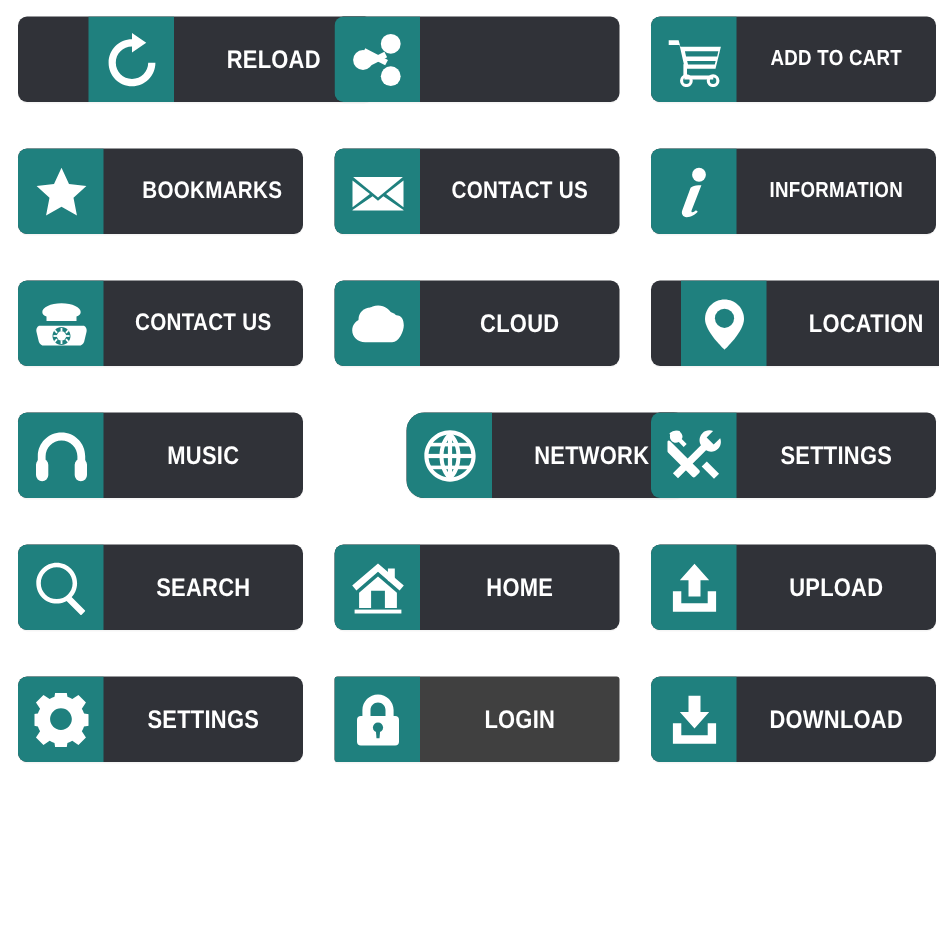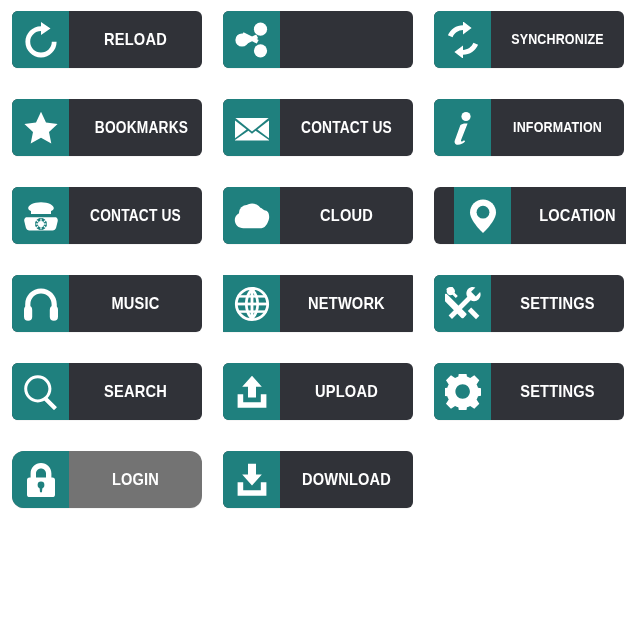--- a/index.html
+++ b/index.html
@@ -71,43 +71,43 @@
     line-height: 1;
   }
   .btn-label.sz-xs { font-size: 14.5px; }
   .btn-label.sz-s  { font-size: 16px; }
 </style>
 </head>
 <body>
 
 <div id="board">
   <div class="grid">
-      <div class="btn" style="background: rgb(48, 50, 56); border-radius: 6px;">
+      <div class="btn" style="background: rgb(48, 50, 56); border-radius: 6px; padding-left: 47px;">
         <div class="btn-icon" style="background: rgb(31, 128, 126);">
           <svg viewBox="0 0 36 36" style="fill: rgb(255, 255, 255);">
             <use xlink:href="#g-reload-icon"></use>
           </svg>
         </div>
         <div class="btn-label" style="color: rgb(255, 255, 255);">RELOAD</div>
       </div>
       <div class="btn" style="background: rgb(48, 50, 56); border-radius: 6px; flex-direction: column;">
         <div class="btn-icon" style="background: rgb(31, 128, 126);">
           <svg viewBox="0 0 36 36" style="fill: rgb(255, 255, 255);">
             <use xlink:href="#g-share-icon"></use>
           </svg>
         </div>
         <div class="btn-label" style="color: rgb(255, 255, 255);">SHARE</div>
       </div>
       <div class="btn" style="background: rgb(48, 50, 56); border-radius: 6px;">
         <div class="btn-icon" style="background: rgb(31, 128, 126);">
           <svg viewBox="0 0 36 36" style="fill: rgb(255, 255, 255);">
-            <use xlink:href="#g-synchronize-icon"></use>
-          </svg>
-        </div>
-        <div class="btn-label sz-xs" style="color: rgb(255, 255, 255);">SYNCHRONIZE</div>
+            <use xlink:href="#g-cart-icon"></use>
+          </svg>
+        </div>
+        <div class="btn-label sz-xs" style="color: rgb(255, 255, 255);">ADD TO CART</div>
       </div>
       <div class="btn" style="background: rgb(48, 50, 56); border-radius: 6px; gap: 12px;">
         <div class="btn-icon" style="background: rgb(31, 128, 126);">
           <svg viewBox="0 0 36 36" style="fill: rgb(255, 255, 255);">
             <use xlink:href="#g-star-icon"></use>
           </svg>
         </div>
         <div class="btn-label sz-s" style="color: rgb(255, 255, 255);">BOOKMARKS</div>
       </div>
       <div class="btn" style="background: rgb(48, 50, 56); border-radius: 6px;">
@@ -151,21 +151,21 @@
         <div class="btn-label" style="color: rgb(255, 255, 255);">LOCATION</div>
       </div>
       <div class="btn" style="background: rgb(48, 50, 56); border-radius: 6px;">
         <div class="btn-icon" style="background: rgb(31, 128, 126);">
           <svg viewBox="0 0 36 36" style="fill: rgb(255, 255, 255);">
             <use xlink:href="#g-headphones-icon"></use>
           </svg>
         </div>
         <div class="btn-label" style="color: rgb(255, 255, 255);">MUSIC</div>
       </div>
-      <div class="btn" style="background: rgb(48, 50, 56); border-radius: 1px;">
+      <div class="btn" style="background: rgb(48, 50, 56); border-radius: 12px; margin-left: 48px;">
         <div class="btn-icon" style="background: rgb(31, 128, 126);">
           <svg viewBox="0 0 36 36" style="fill: rgb(255, 255, 255);">
             <use xlink:href="#g-globe-icon"></use>
           </svg>
         </div>
         <div class="btn-label" style="color: rgb(255, 255, 255);">NETWORK</div>
       </div>
       <div class="btn" style="background: rgb(48, 50, 56); border-radius: 6px;">
         <div class="btn-icon" style="background: rgb(31, 128, 126);">
           <svg viewBox="0 0 36 36" style="fill: rgb(255, 255, 255);">
@@ -175,37 +175,45 @@
         <div class="btn-label" style="color: rgb(255, 255, 255);">SETTINGS</div>
       </div>
       <div class="btn" style="background: rgb(48, 50, 56); border-radius: 6px; justify-content: center;">
         <div class="btn-icon" style="background: rgb(31, 128, 126);">
           <svg viewBox="0 0 36 36" style="fill: rgb(255, 255, 255);">
             <use xlink:href="#g-magnifier-icon"></use>
           </svg>
         </div>
         <div class="btn-label" style="color: rgb(255, 255, 255);">SEARCH</div>
       </div>
+      <div class="btn" style="background: rgb(48, 50, 56); border-radius: 6px;">
+        <div class="btn-icon" style="background: rgb(31, 128, 126);">
+          <svg viewBox="0 0 36 36" style="fill: rgb(255, 255, 255);">
+            <use xlink:href="#g-home-icon"></use>
+          </svg>
+        </div>
+        <div class="btn-label" style="color: rgb(255, 255, 255);">HOME</div>
+      </div>
       <div class="btn" style="background: rgb(48, 50, 56); border-radius: 6px; text-align: right;">
         <div class="btn-icon" style="background: rgb(31, 128, 126);">
           <svg viewBox="0 0 36 36" style="fill: rgb(255, 255, 255);">
             <use xlink:href="#g-upload-icon"></use>
           </svg>
         </div>
         <div class="btn-label" style="color: rgb(255, 255, 255);">UPLOAD</div>
       </div>
       <div class="btn" style="background: rgb(48, 50, 56); border-radius: 6px;">
         <div class="btn-icon" style="background: rgb(31, 128, 126);">
           <svg viewBox="0 0 36 36" style="fill: rgb(255, 255, 255);">
             <use xlink:href="#g-gear-icon"></use>
           </svg>
         </div>
         <div class="btn-label" style="color: rgb(255, 255, 255);">SETTINGS</div>
       </div>
-      <div class="btn" style="background: #737373; border-radius: 12px;">
+      <div class="btn" style="background: #404040; border-radius: 2px;">
         <div class="btn-icon" style="background: rgb(31, 128, 126);">
           <svg viewBox="0 0 36 36" style="fill: rgb(255, 255, 255);">
             <use xlink:href="#g-lock-icon"></use>
           </svg>
         </div>
         <div class="btn-label" style="color: rgb(255, 255, 255);">LOGIN</div>
       </div>
       <div class="btn" style="background: rgb(48, 50, 56); border-radius: 6px;">
         <div class="btn-icon" style="background: rgb(31, 128, 126);">
           <svg viewBox="0 0 36 36" style="fill: rgb(255, 255, 255);">

